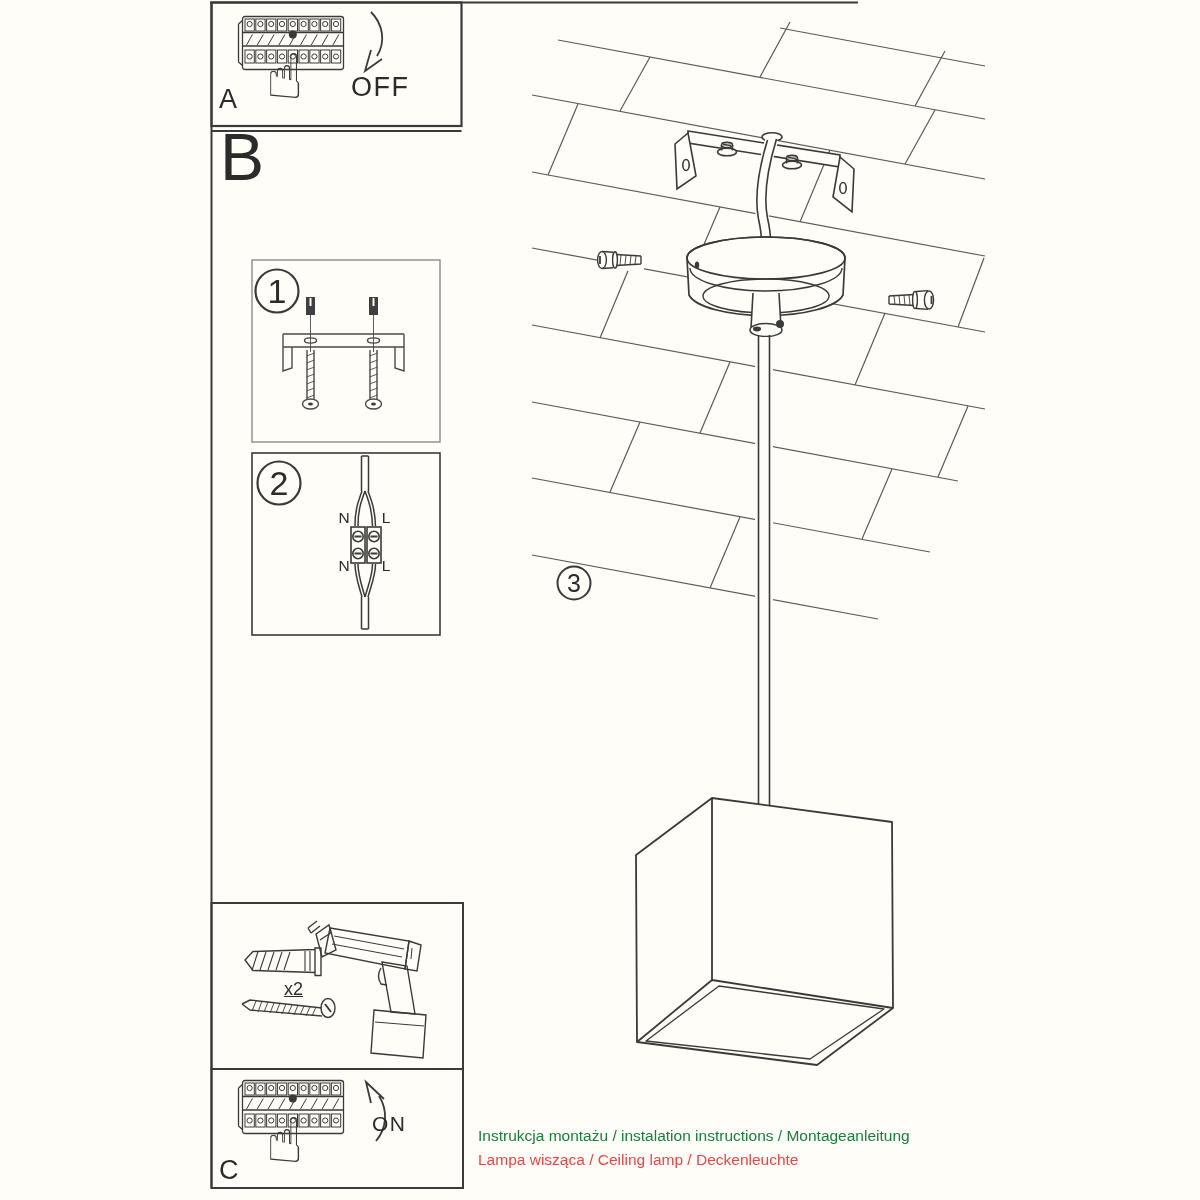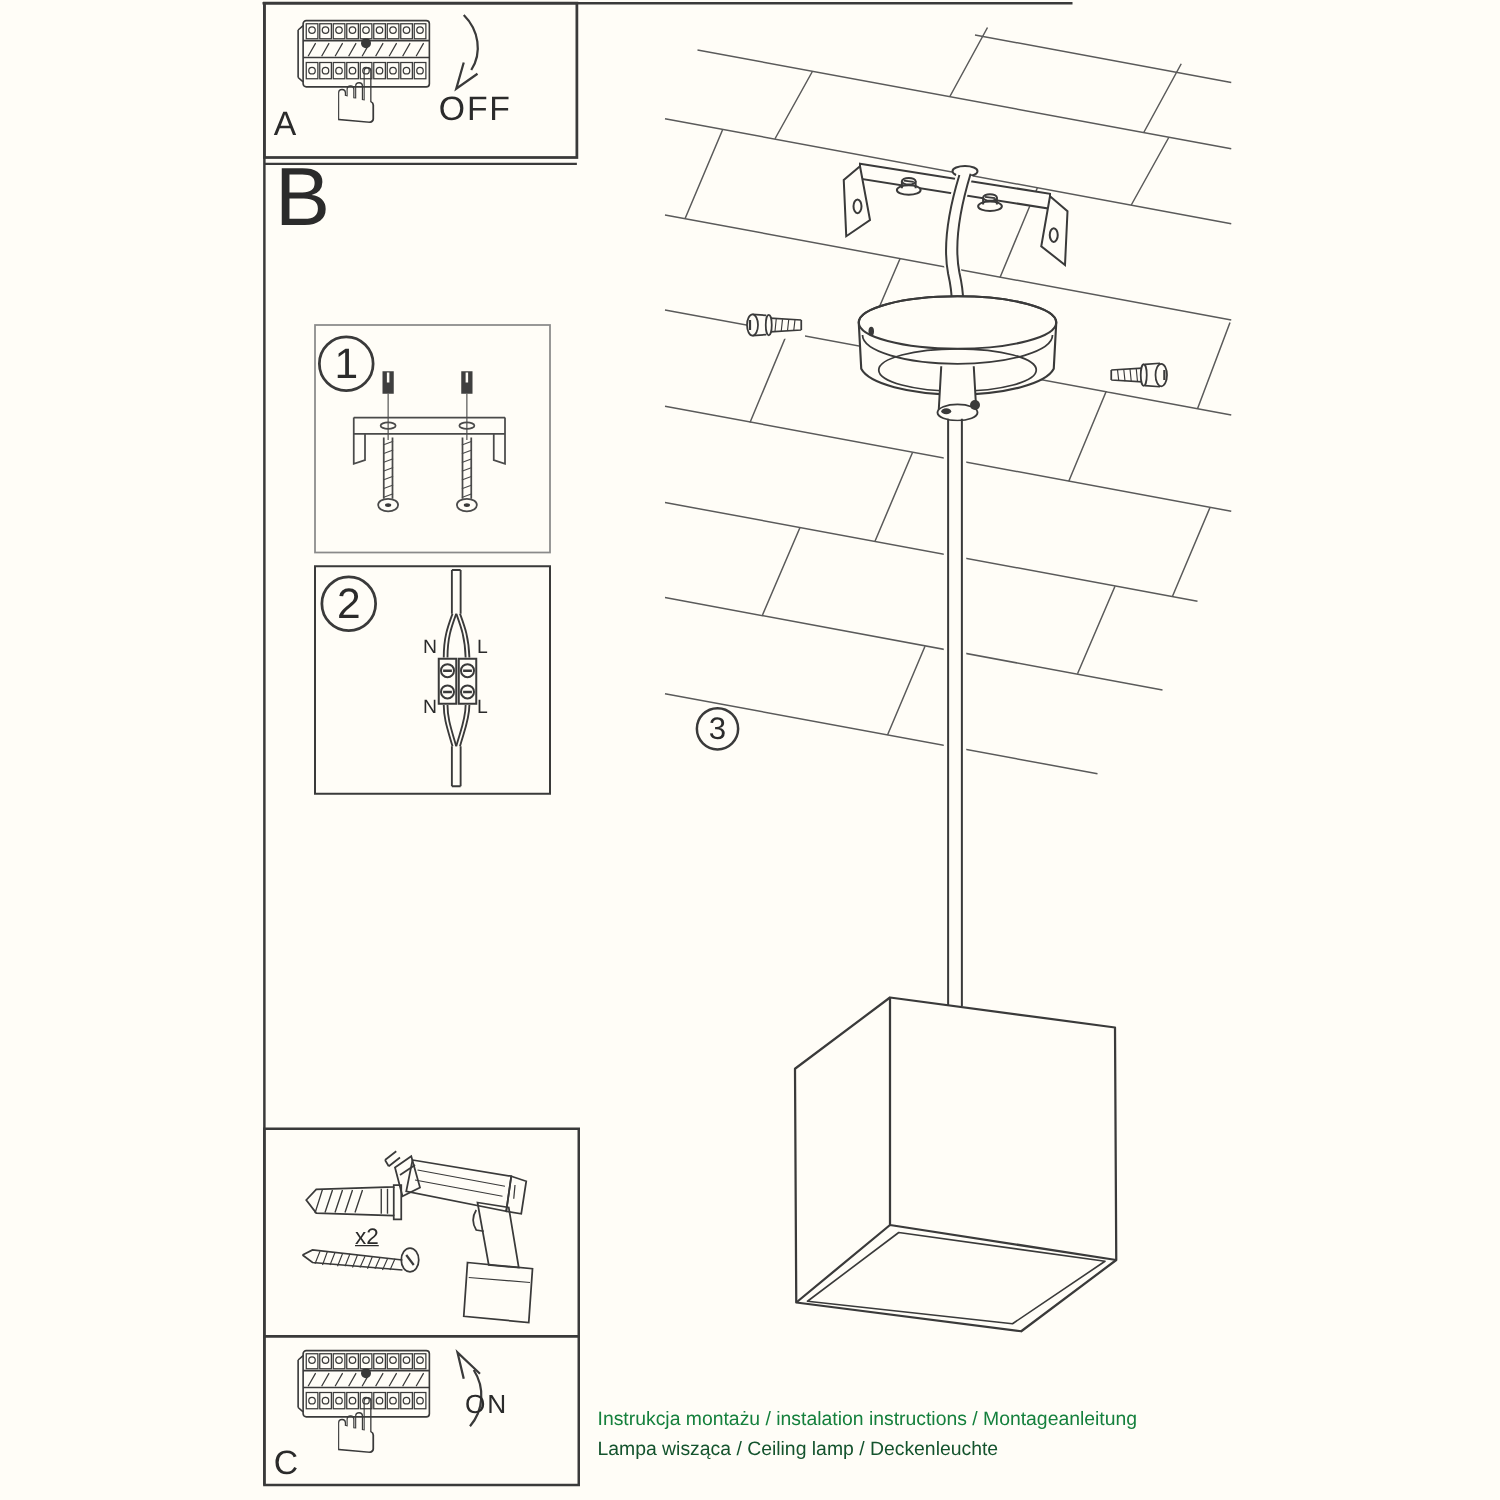--- a/index.html
+++ b/index.html
@@ -270,14 +270,14 @@
   <span class="t ctr" style="left:336px;top:559px;width:16px;height:14px;font-size:15.5px;">N</span>
   <span class="t ctr" style="left:378px;top:559px;width:16px;height:14px;font-size:15.5px;">L</span>
 
   <span class="t" style="left:284px;top:980px;font-size:18px;text-decoration:underline;">x2</span>
 
   <span class="t" style="left:219px;top:1157px;font-size:27px;">C</span>
   <span class="t" style="left:353px;top:1113px;font-size:21px;letter-spacing:1.5px;margin-left:19px;">ON</span>
   <span class="t hand" style="left:266px;top:1110px;font-size:62px;">☝</span>
 
   <span class="t" style="left:478px;top:1128px;font-size:15.5px;color:#15803d;">Instrukcja montażu / instalation instructions / Montageanleitung</span>
-  <span class="t" style="left:478px;top:1152px;font-size:15.5px;color:#14532d;">Lampa wisząca / Ceiling lamp / Deckenleuchte</span>
+  <span class="t" style="left:478px;top:1152px;font-size:15.5px;color:#ef4444;">Lampa wisząca / Ceiling lamp / Deckenleuchte</span>
 </div>
 
 </body></html>

